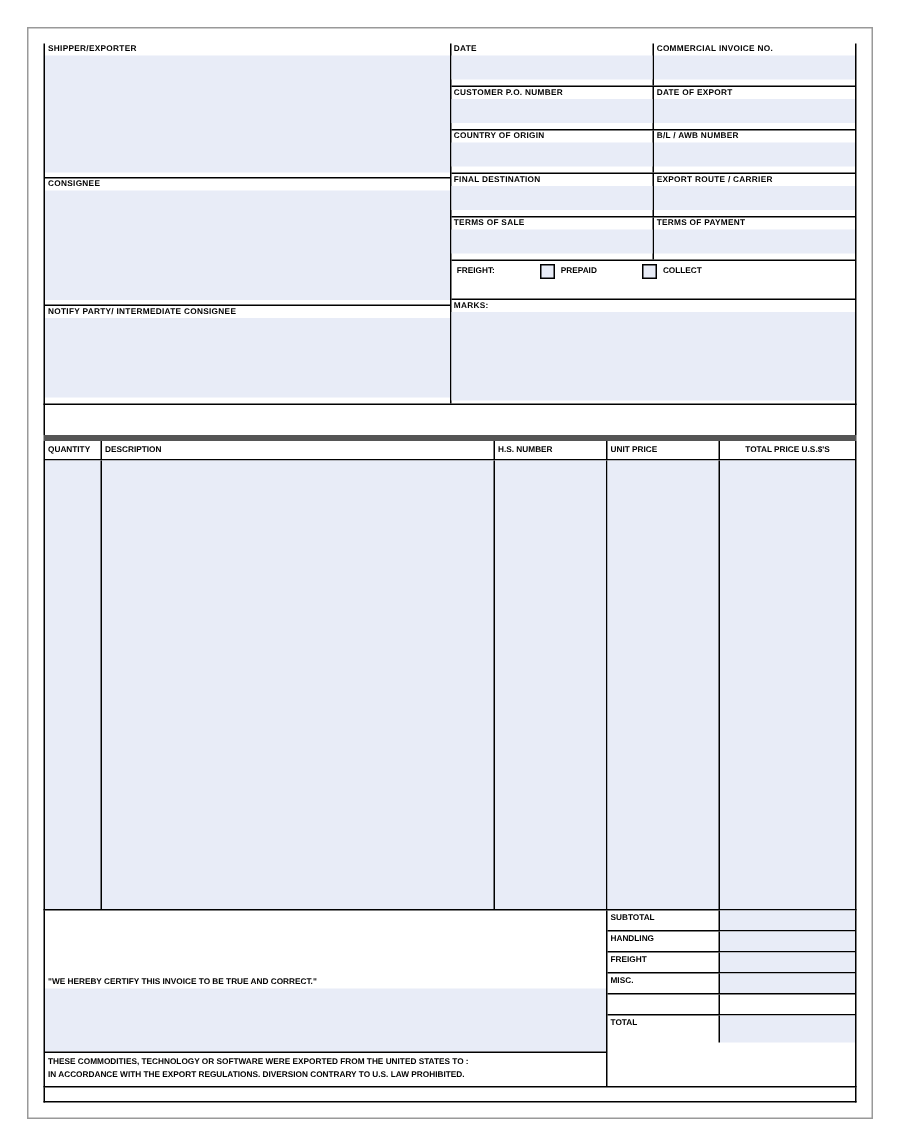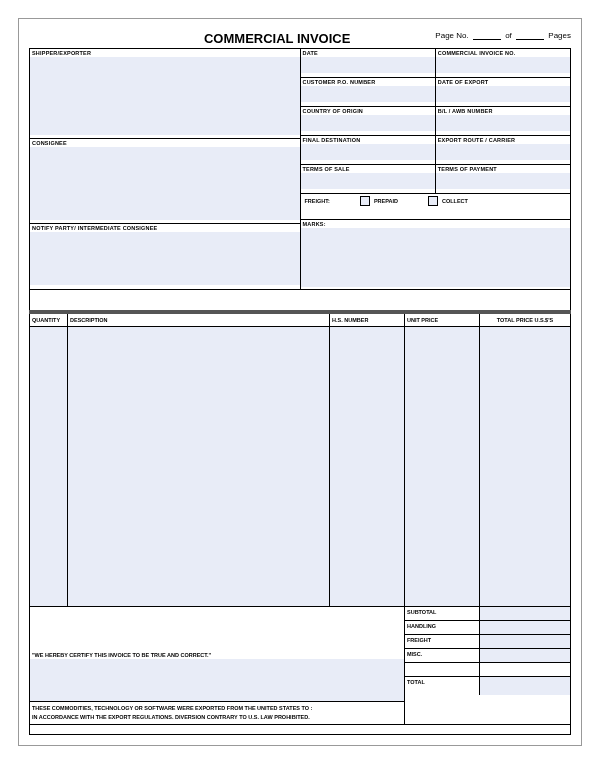--- a/index.html
+++ b/index.html
@@ -62,30 +62,20 @@
   .sum-gap .a { width: 75px; border-right: 1px solid #000; }
   .sum-gap .b { flex: 1; }
   .sum-total { display: flex; height: 18px; }
   .final-space { height: 10px; border: 1px solid #000; border-top: none; }
 </style>
 </head>
 <body>
 
 <div class="page">
 
-  <div class="title-row">
-    <div class="title">COMMERCIAL INVOICE</div>
-    <div class="pageno">
-      <span>Page No.</span>
-      <span class="blank"></span>
-      <span>of</span>
-      <span class="blank"></span>
-      <span>Pages</span>
-    </div>
-  </div>
 
   <div class="top-grid">
     <div class="left-col">
       <div class="cell shipper">
         <div class="lbl">SHIPPER/EXPORTER</div>
         <div class="fill"></div>
       </div>
       <div class="cell consignee">
         <div class="lbl">CONSIGNEE</div>
         <div class="fill"></div>

